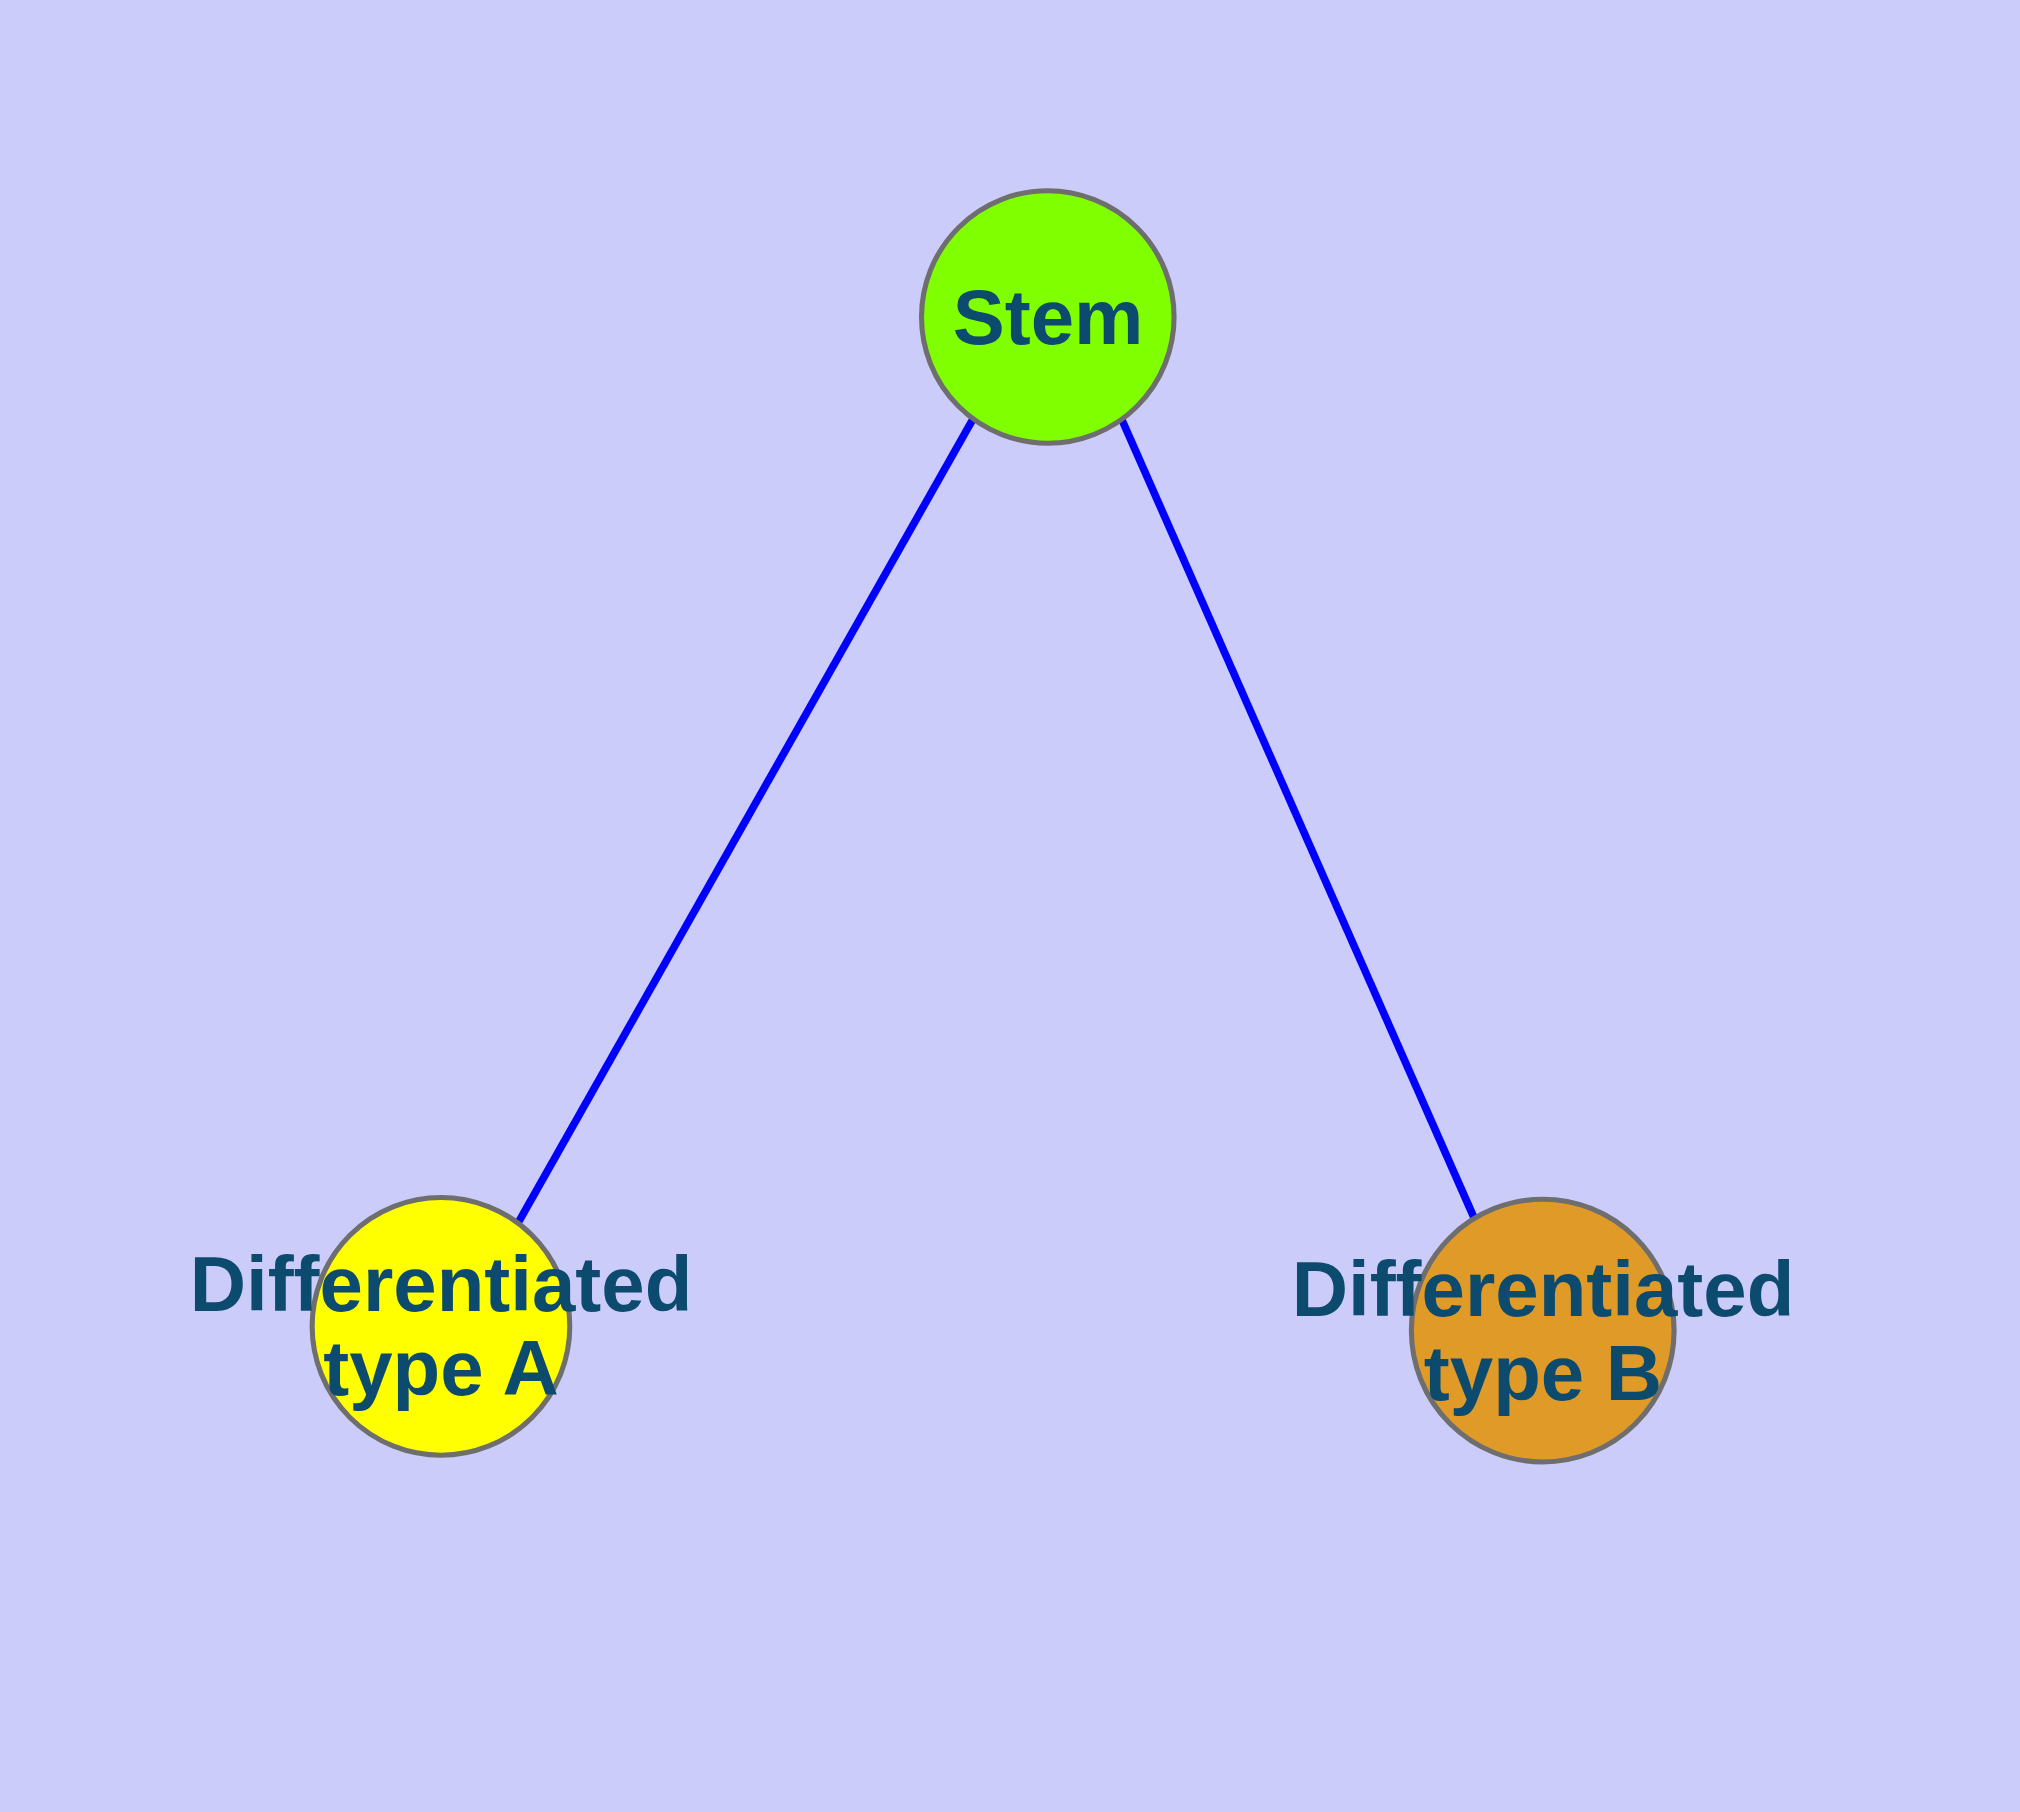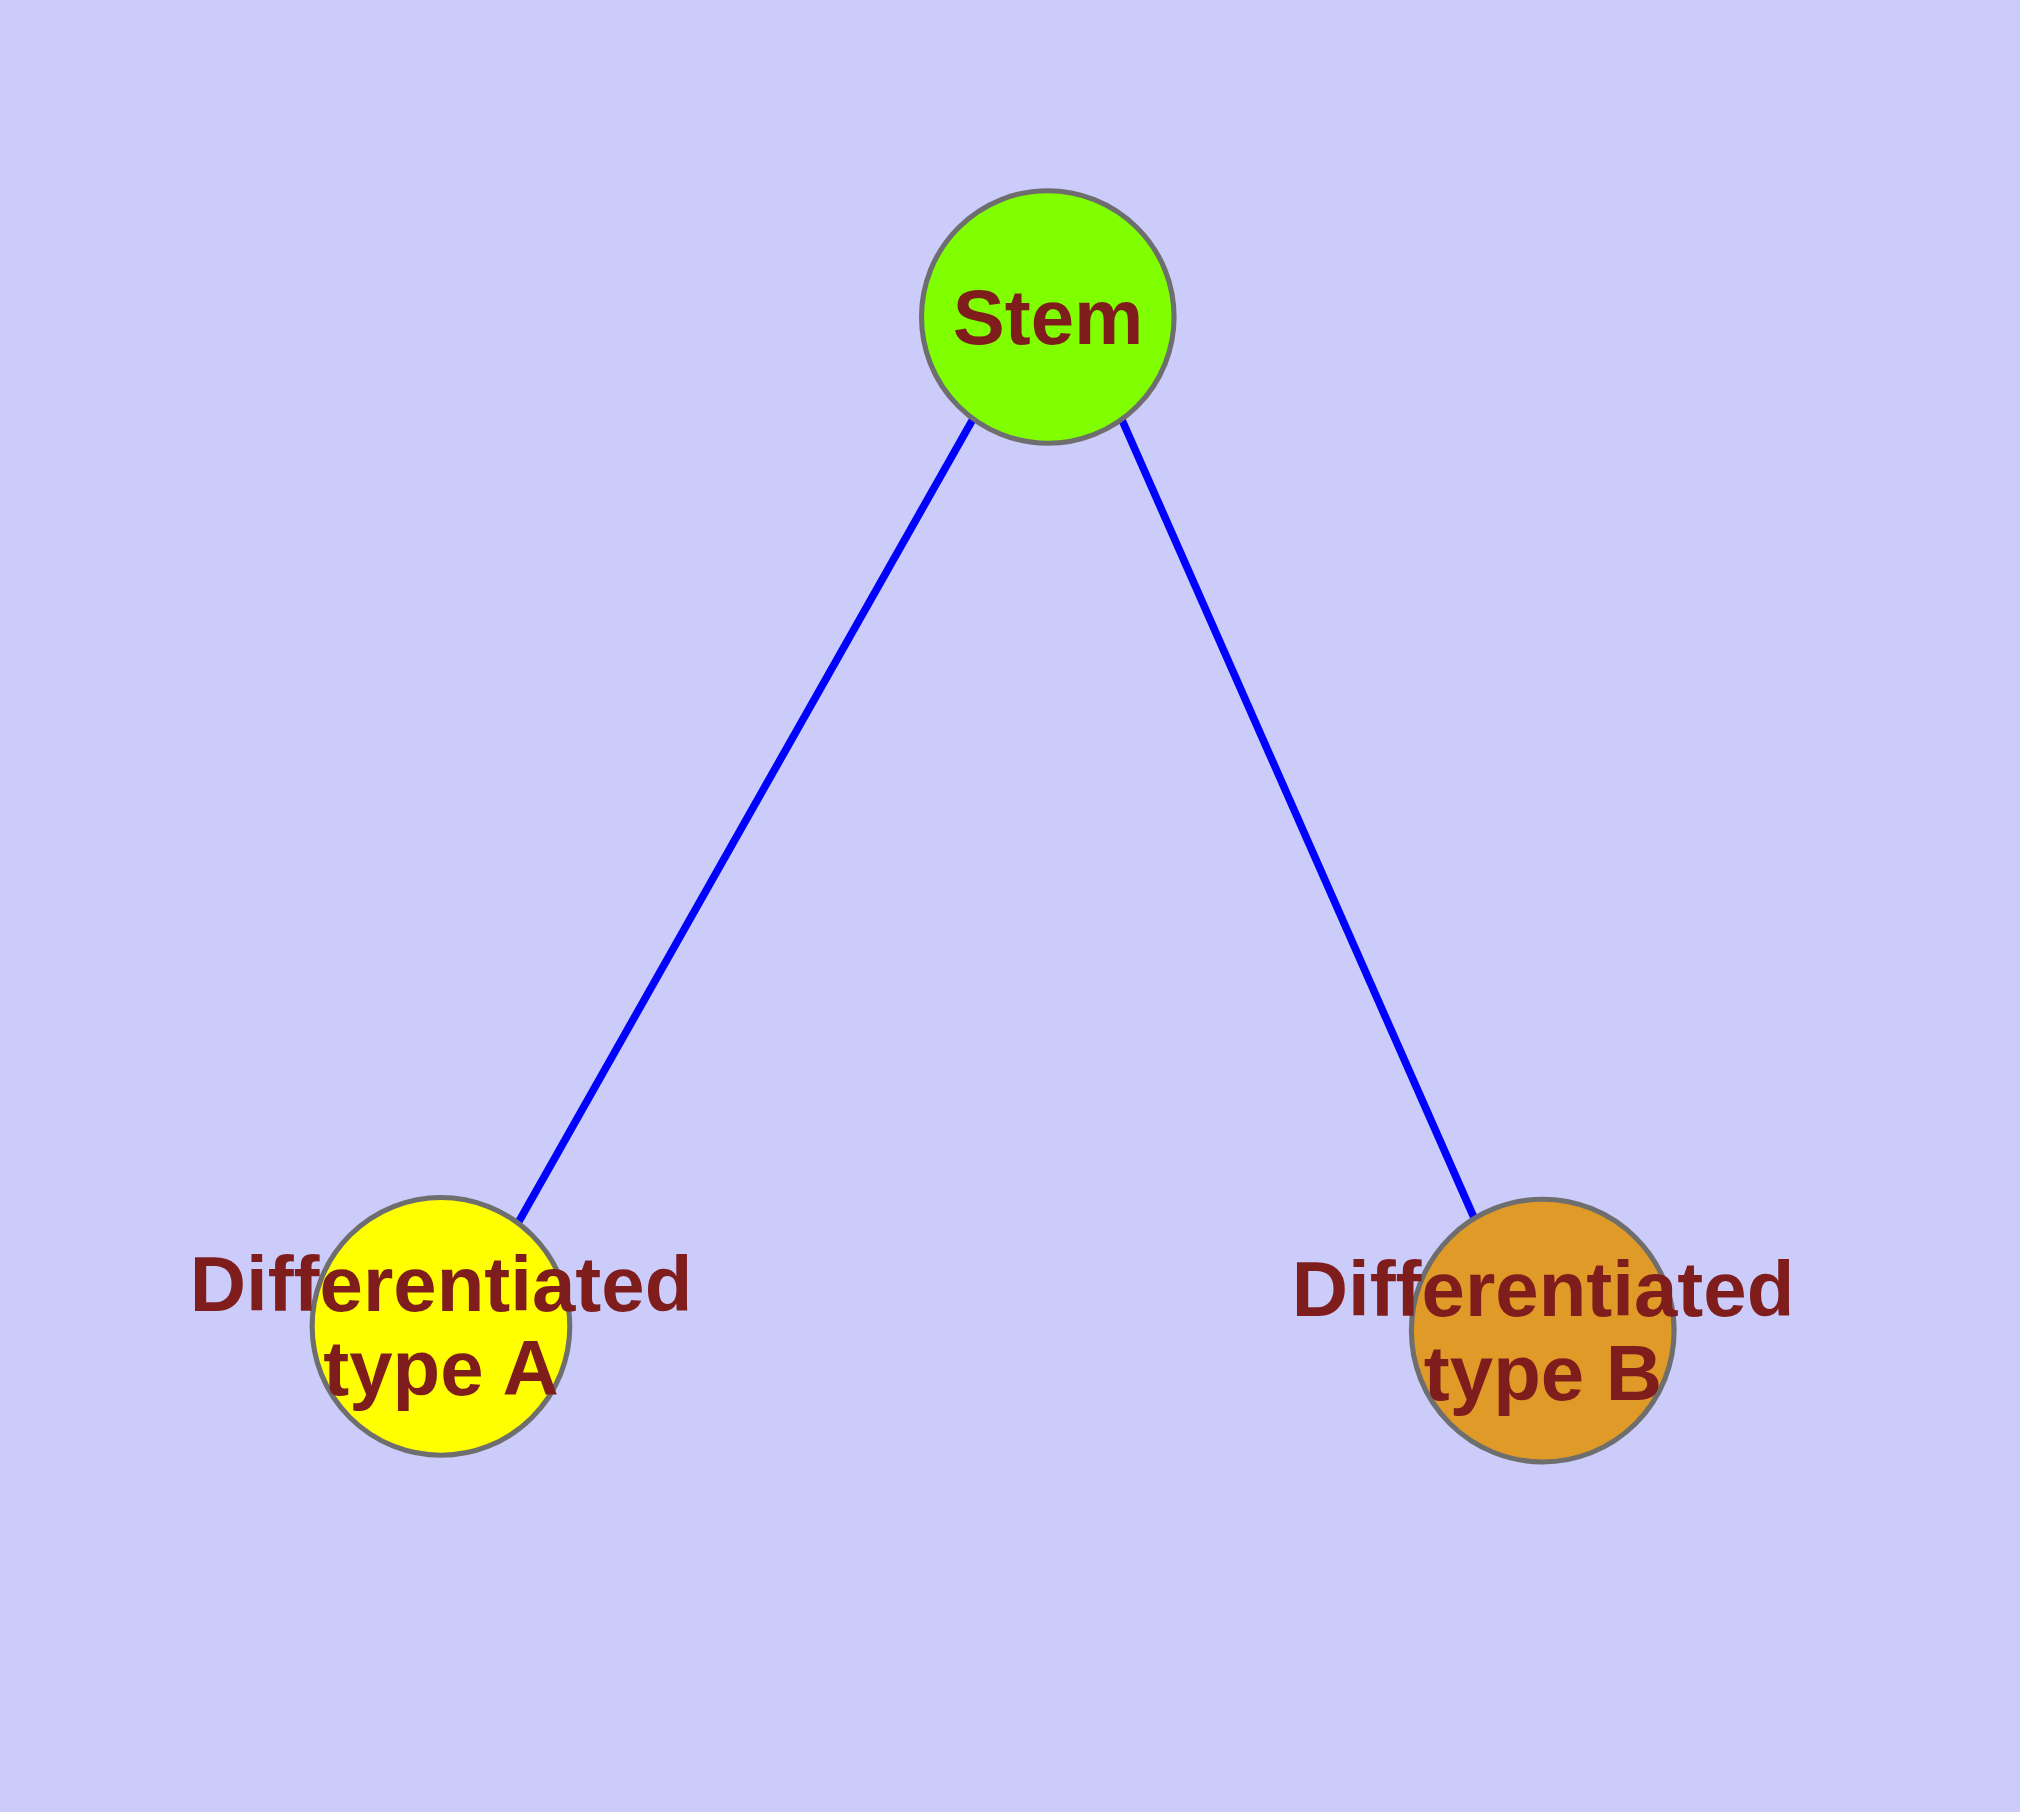--- a/index.html
+++ b/index.html
@@ -21,21 +21,21 @@
   #graph-svg {
     position: absolute;
     top: 0;
     left: 0;
     width: 2021px;
     height: 1812px;
   }
   .node-label {
     position: absolute;
     text-align: center;
-    color: #7f1d1d;
+    color: #0c4a6e;
     font-weight: bold;
     font-family: "Liberation Sans", sans-serif;
     line-height: 1.08;
     white-space: pre;
     pointer-events: none;
     transform: translate(-50%, -50%);
   }
   .label-stem {
     font-size: 78px;
     left: 1048px;

